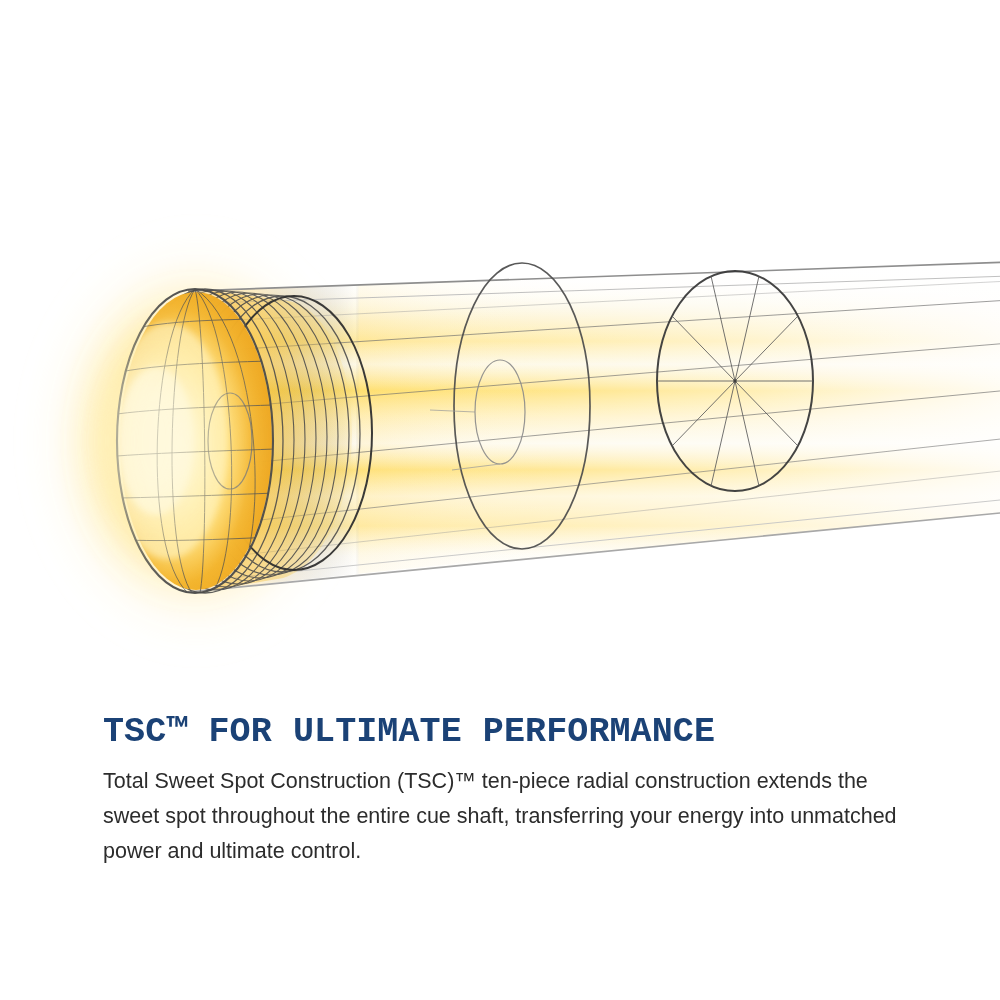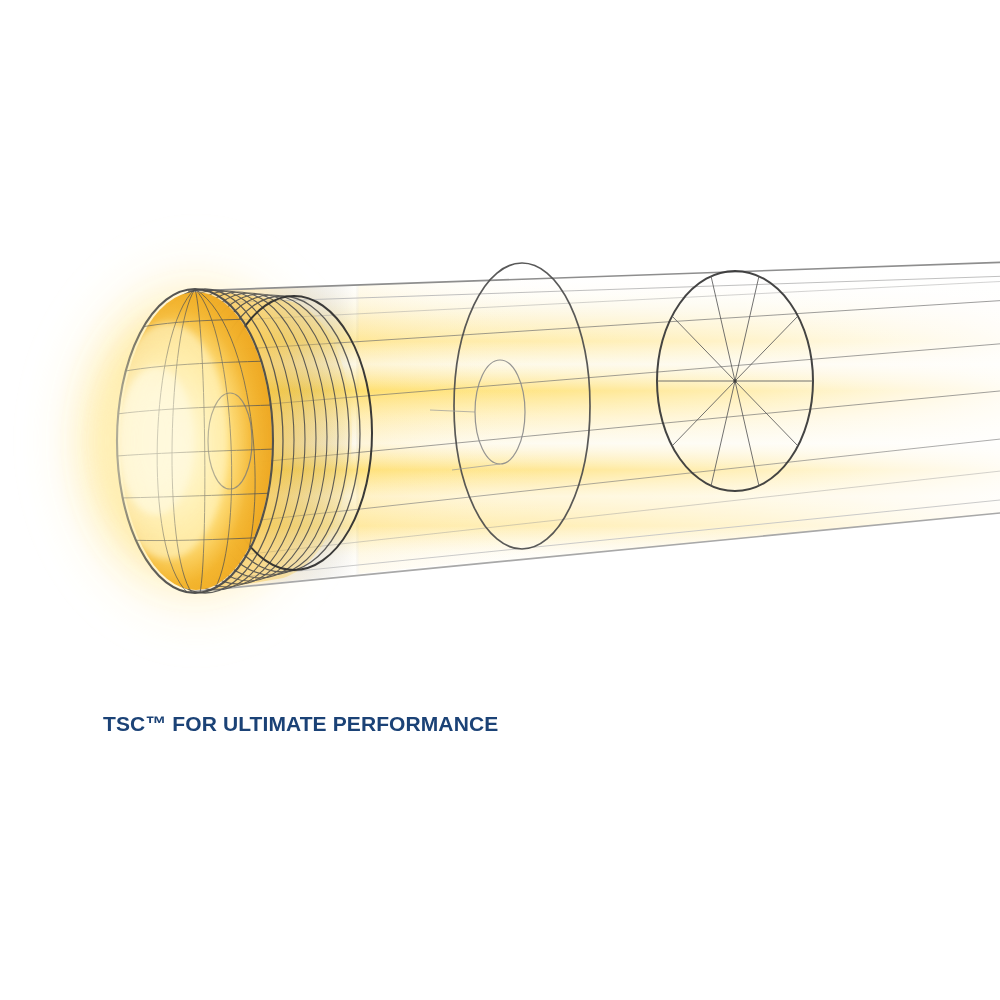--- a/index.html
+++ b/index.html
@@ -30,22 +30,22 @@
   }
   #copy {
     position: absolute;
     left: 103px;
     top: 712px;
     width: 820px;
   }
   #headline {
     margin: 0 0 12px 0;
     color: #1b4276;
-    font-family: Liberation Sans, sans-serif;
-    font-size: 21px;
+    font-family: Liberation Mono, monospace;
+    font-size: 35px;
     font-weight: 700;
     letter-spacing: 0.1px;
     line-height: 1.15;
     white-space: nowrap;
   }
   #body-copy {
     margin: 0;
     color: #2c2c2c;
     font-family: "Liberation Sans", sans-serif;
     font-size: 21.5px;
@@ -258,15 +258,16 @@
     </g>
 
     <g>
       <ellipse cx="170" cy="441" rx="74" ry="122" fill="#fff3b8" opacity="0.38" filter="url(#softBlur)"></ellipse>
       <ellipse cx="152" cy="441" rx="44" ry="74" fill="#fffdf0" opacity="0.42" filter="url(#softBlur)"></ellipse>
     </g>
   </svg>
 
   <div id="copy">
     <h2 id="headline">TSC™ FOR ULTIMATE PERFORMANCE</h2>
+    <p id="body-copy">Total Sweet Spot Construction (TSC)™ ten-piece radial construction extends the sweet spot throughout the entire cue shaft, transferring your energy into unmatched power and ultimate control.</p>
   </div>
 
 </div>
 
 </body></html>

